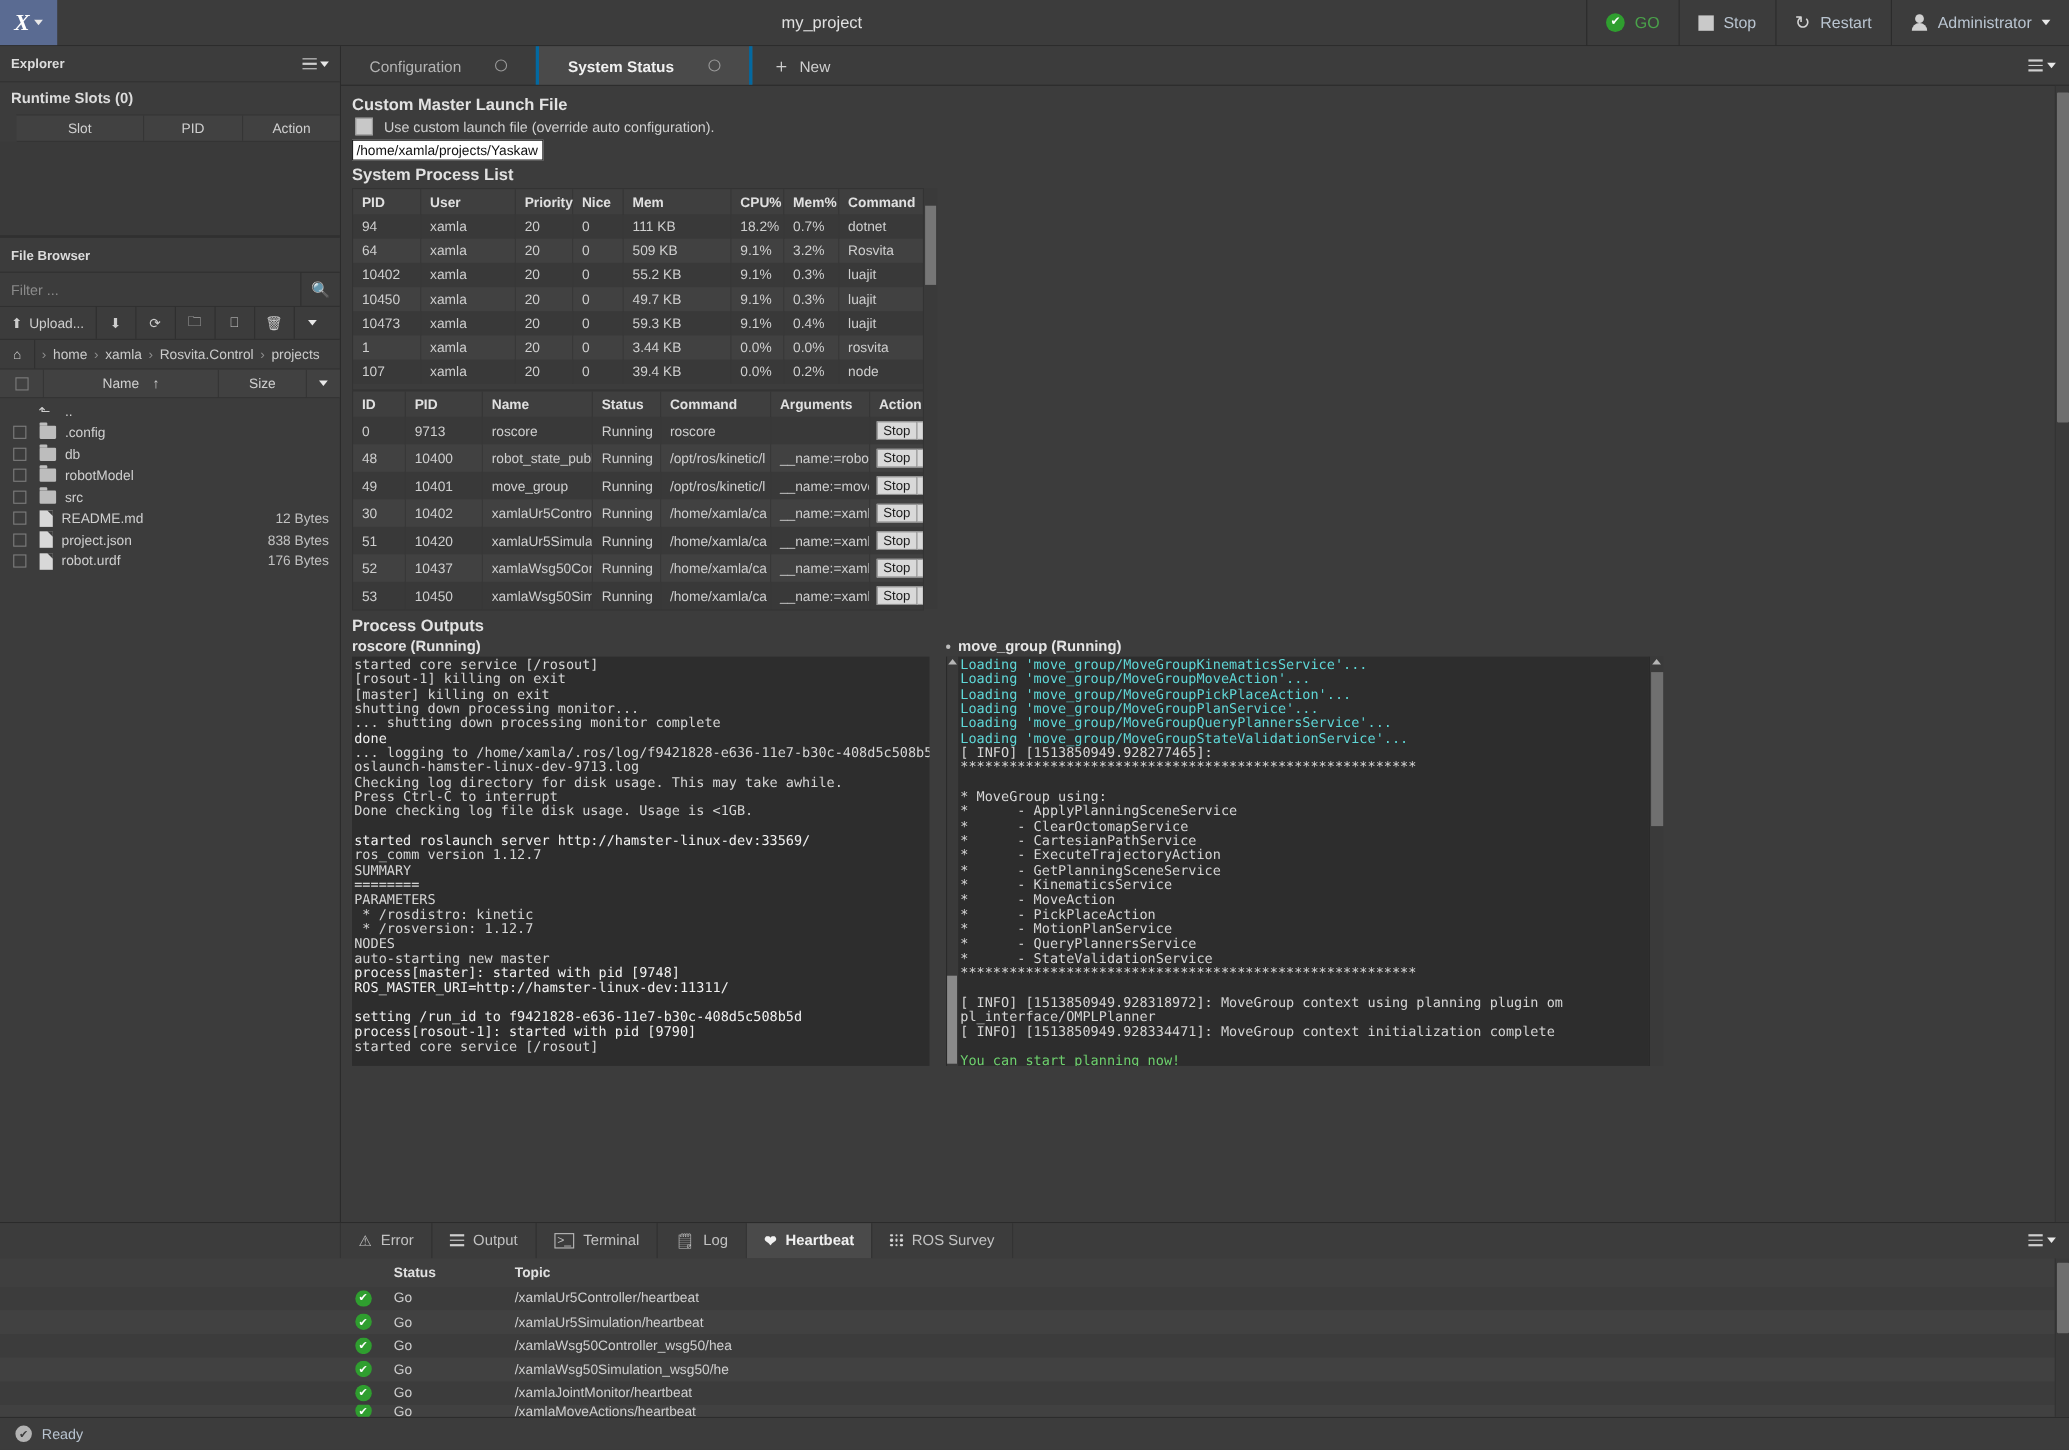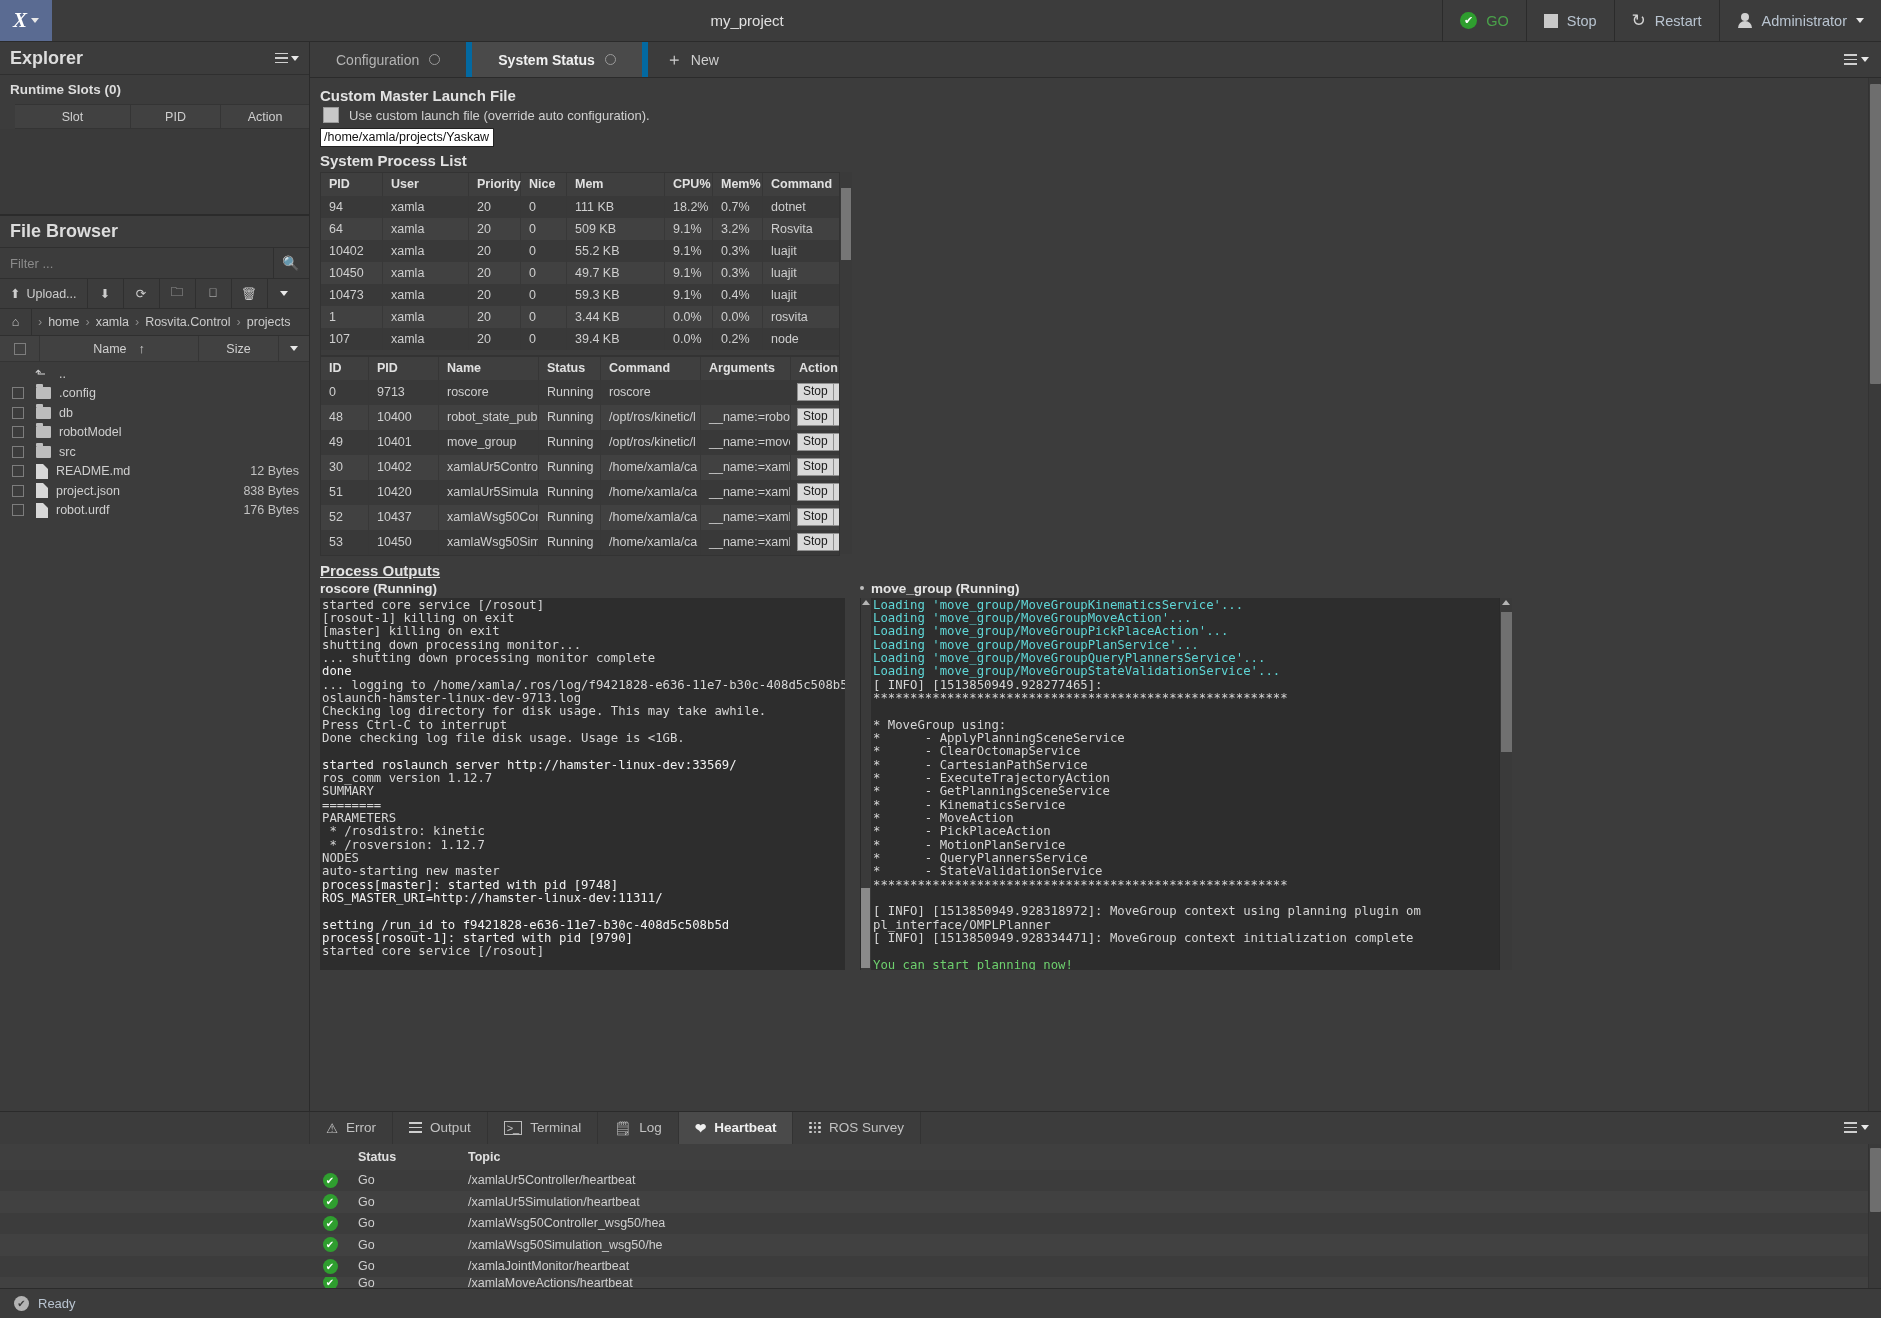--- a/index.html
+++ b/index.html
@@ -55,21 +55,21 @@
   
   .body-row { flex: 1; display: flex; min-height: 0; }
 
   
   .sidebar {
     width: 310px; flex: 0 0 310px; background: #3c3c3c;
     display: flex; flex-direction: column; border-right: 1px solid #2b2b2b;
   }
   .panel-head {
     height: 33px; display: flex; align-items: center; justify-content: space-between;
-    padding: 0 10px; font-size: 18px; font-weight: bold; color: #dcdcdc;
+    padding: 0 10px; font-size: 12px; font-weight: bold; color: #dcdcdc;
     background: #3c3c3c; border-bottom: 1px solid #2f2f2f;
   }
   .hamburger-sm { display:flex; align-items:center; gap:3px; color:#cfcfcf; font-size: 13px; }
   .subhead {
     height: 29px; display: flex; align-items: center; padding: 0 10px;
     font-size: 13.5px; font-weight: bold; color: #dcdcdc; background:#3c3c3c;
   }
   .tbl-head-row {
     display: flex; background: #414141; border-top: 1px solid #343434; border-bottom: 1px solid #343434;
     height: 25px; font-size: 12.5px; color: #cfcfcf; margin-left: 15px;
@@ -126,22 +126,22 @@
   }
   .icon-file::after{ content:""; position:absolute; top:0; right:0; border-top:5px solid #3c3c3c; border-left:5px solid transparent;}
   .fname { flex:1; }
   .fsize { width: 80px; text-align:right; padding-right:10px; color:#c2c2c2; }
   .updir { width:16px; margin: 0 8px 0 31px; color:#cfcfcf; font-size: 13px; }
 
   
   .main { flex: 1; display: flex; flex-direction: column; min-width: 0; background: #3c3c3c; }
   .tabstrip { height: 36px; display: flex; align-items: stretch; background: #3c3c3c; border-bottom: 1px solid #2b2b2b; }
   .tab {
-    display: flex; align-items: center; gap: 10px; padding: 0 26px; font-size: 14px;
-    color: #b4b4b4; border-right: 6px solid #0369a1;
+    display: flex; align-items: center; gap: 31px; padding: 0 26px; font-size: 14px;
+    color: #b4b4b4; border-right: 3px solid #0369a1;
   }
   .tab.active { background: #4a4a4a; color: #f0f0f0; font-weight: bold; }
   .tab-dot { width: 11px; height: 11px; border: 1.5px solid #9a9a9a; border-radius: 50%; }
   .tab-new { display:flex; align-items:center; gap:8px; padding: 0 18px; font-size: 14px; color: #cfcfcf;}
   .plus { font-size: 17px; line-height: 1; }
   .tabstrip-right { margin-left:auto; display:flex; align-items:center; padding-right:12px; gap:4px; color:#cfcfcf; font-size:13px;}
 
   .content-scroll { flex: 1; display: flex; min-height: 0; }
   .content { flex: 1; padding: 8px 0 0 5px; overflow: hidden; min-width: 0; }
   .vscroll-outer { width: 13px; background: #3a3a3a; border-left: 1px solid #333; position: relative; }
@@ -169,21 +169,21 @@
   .tbl-scroll .thumb { position:absolute; left:1px; width:10px; background:#767676; }
 
   .act-cell { display:flex; align-items:center; gap:0; padding-left:6px !important; }
   .minibtn {
     background: #d9d9d9; color: #1a1a1a; font-size: 12px; border: 1px solid #8f8f8f;
     padding: 1px 5px; line-height: 1.15; font-family: "Liberation Sans", sans-serif;
   }
   .minibtn + .minibtn { border-left: none; }
 
   
-  .po-title { font-size: 15px; font-weight:bold; color:#e2e2e2; margin: 6px 0 2px 5px; text-decoration: underline; }
+  .po-title { font-size: 15px; font-weight:bold; color:#e2e2e2; margin: 6px 0 2px 5px; }
   .outputs-row { display: flex; gap: 0; margin-left: 5px; }
   .out-col { display:flex; flex-direction:column; min-width:0; }
   .out-head { font-size: 13.5px; font-weight: bold; color: #e4e4e4; margin-bottom: 2px; display:flex; align-items:center; gap:7px;}
   .bulletdot { width:4px; height:4px; background:#bdbdbd; border-radius:50%; display:inline-block; }
   .console {
     background: #2d2d2d; font-family: "DejaVu Sans Mono", monospace; font-size: 12.3px;
     line-height: 13.35px; color: #d6d6d6; white-space: pre; overflow: hidden;
     padding: 1px 20px 0 2px;
   }
   .console .b { font-weight: normal; color: #f2f2f2; }

